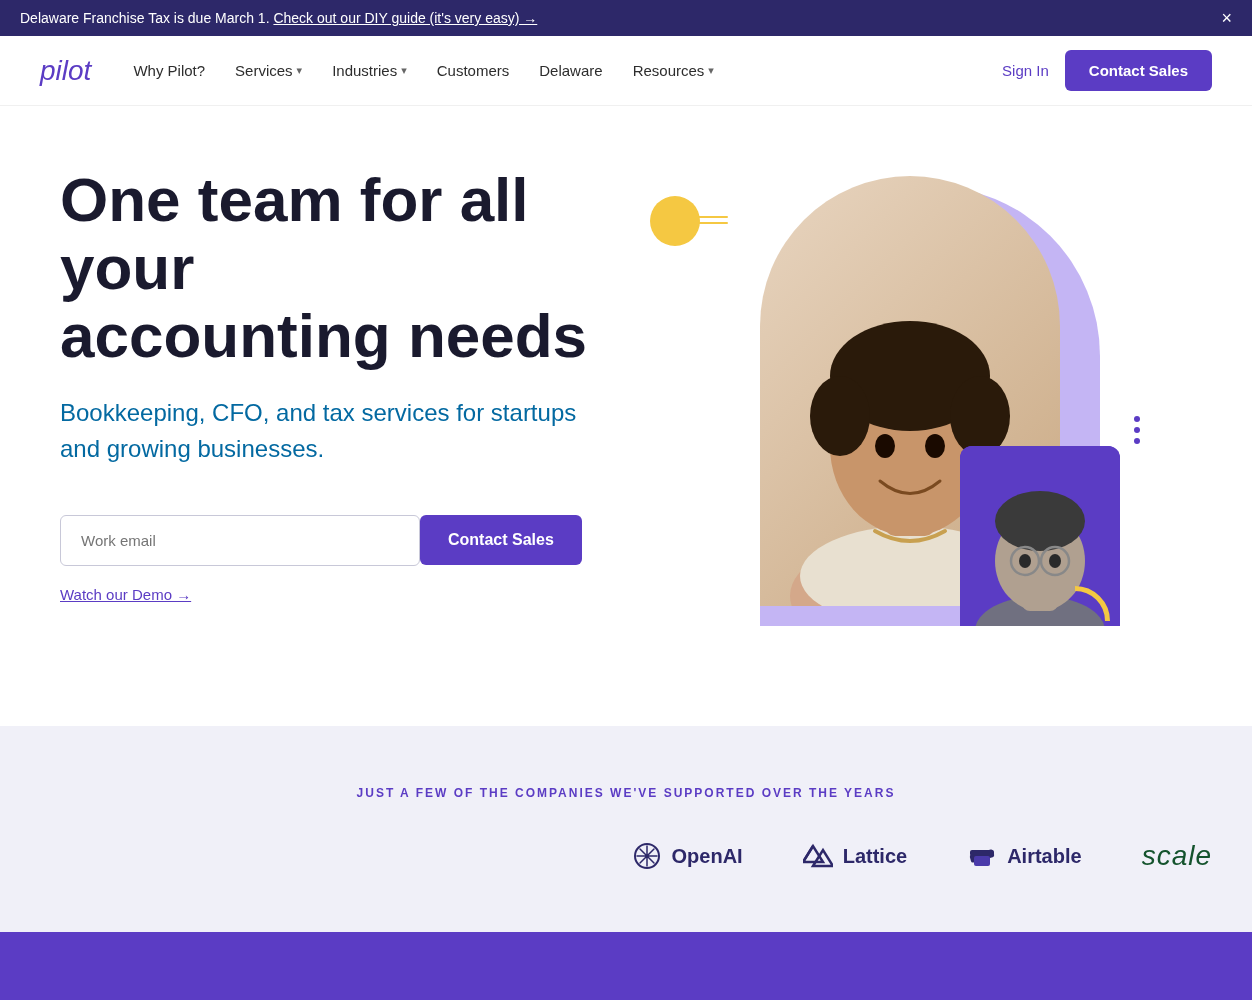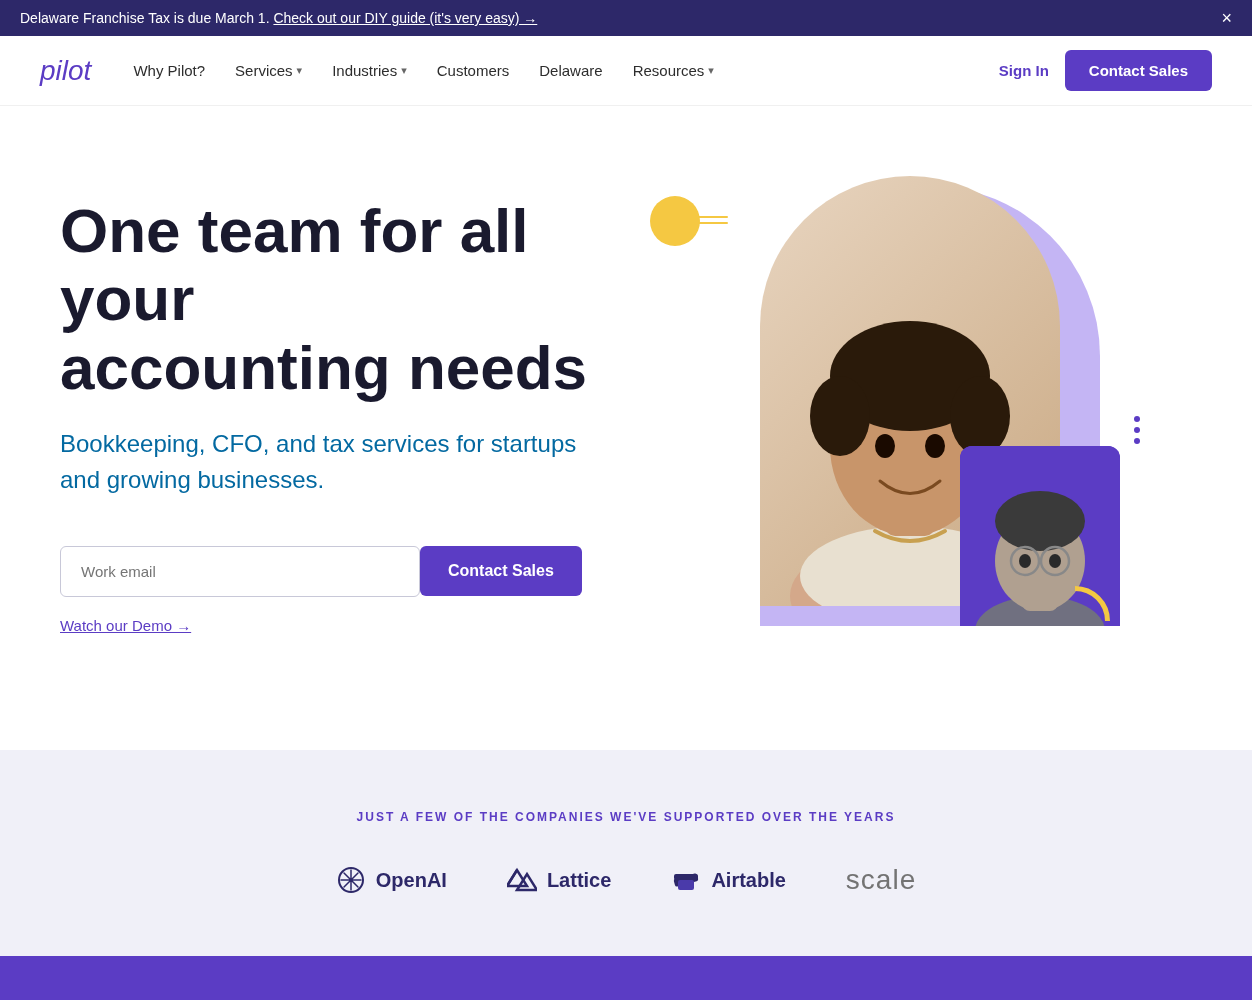--- a/index.html
+++ b/index.html
@@ -62,42 +62,41 @@
       align-items: center;
       gap: 4px;
       cursor: pointer;
       white-space: nowrap;
     }
     .nav-link .chevron { font-size: 11px; color: #666; }
     .nav-actions { display: flex; align-items: center; gap: 16px; }
     .sign-in {
       color: #5b3cc4;
       font-size: 15px;
-      font-weight: 700;
+      font-weight: 400;
       text-decoration: none;
       cursor: pointer;
     }
     .contact-sales-nav {
       background: #5b3cc4;
       color: white;
       border: none;
       border-radius: 6px;
       padding: 12px 24px;
       font-size: 15px;
       font-weight: 600;
       cursor: pointer;
       white-space: nowrap;
     }
 
     
     .hero {
       display: flex;
-      align-items: center;
       min-height: 560px;
-      padding: 60px 80px 84px 60px;
+      padding: 60px 80px 60px 60px;
       background: white;
       position: relative;
       overflow: hidden;
     }
     .hero-left {
       flex: 1;
       max-width: 560px;
       z-index: 1;
     }
     .hero-right {
@@ -231,21 +230,21 @@
     .companies-label {
       font-size: 12px;
       font-weight: 700;
       letter-spacing: 2px;
       color: #5b3cc4;
       margin-bottom: 40px;
       text-transform: uppercase;
     }
     .company-logos {
       display: flex;
-      justify-content: center;
+      justify-content: flex-end;
       align-items: center;
       gap: 60px;
       flex-wrap: wrap;
     }
     .company-logo {
       display: flex;
       align-items: center;
       gap: 10px;
       color: #2d2869;
       font-weight: 700;
@@ -417,18 +416,18 @@
         <svg width="28" height="28" viewBox="0 0 28 28">
           <rect x="2" y="10" width="24" height="8" rx="2" fill="#2d2869" transform="rotate(-15, 14, 14)"></rect>
           <rect x="6" y="14" width="16" height="10" rx="2" fill="#4a3aaa"></rect>
           <rect x="2" y="8" width="24" height="6" rx="2" fill="#2d2869"></rect>
         </svg>
       </div>
       <span>Airtable</span>
     </div>
 
     <div class="company-logo">
-      <span style="font-size: 28px; font-weight: 300; letter-spacing: 1px; color: #737373;">scale</span>
+      <span style="font-size: 28px; font-weight: 300; letter-spacing: 1px; color: #14532d; font-style: italic;">scale</span>
     </div>
   </div>
 </section>
 
 <div class="footer-purple"></div>
 
 </body></html>

